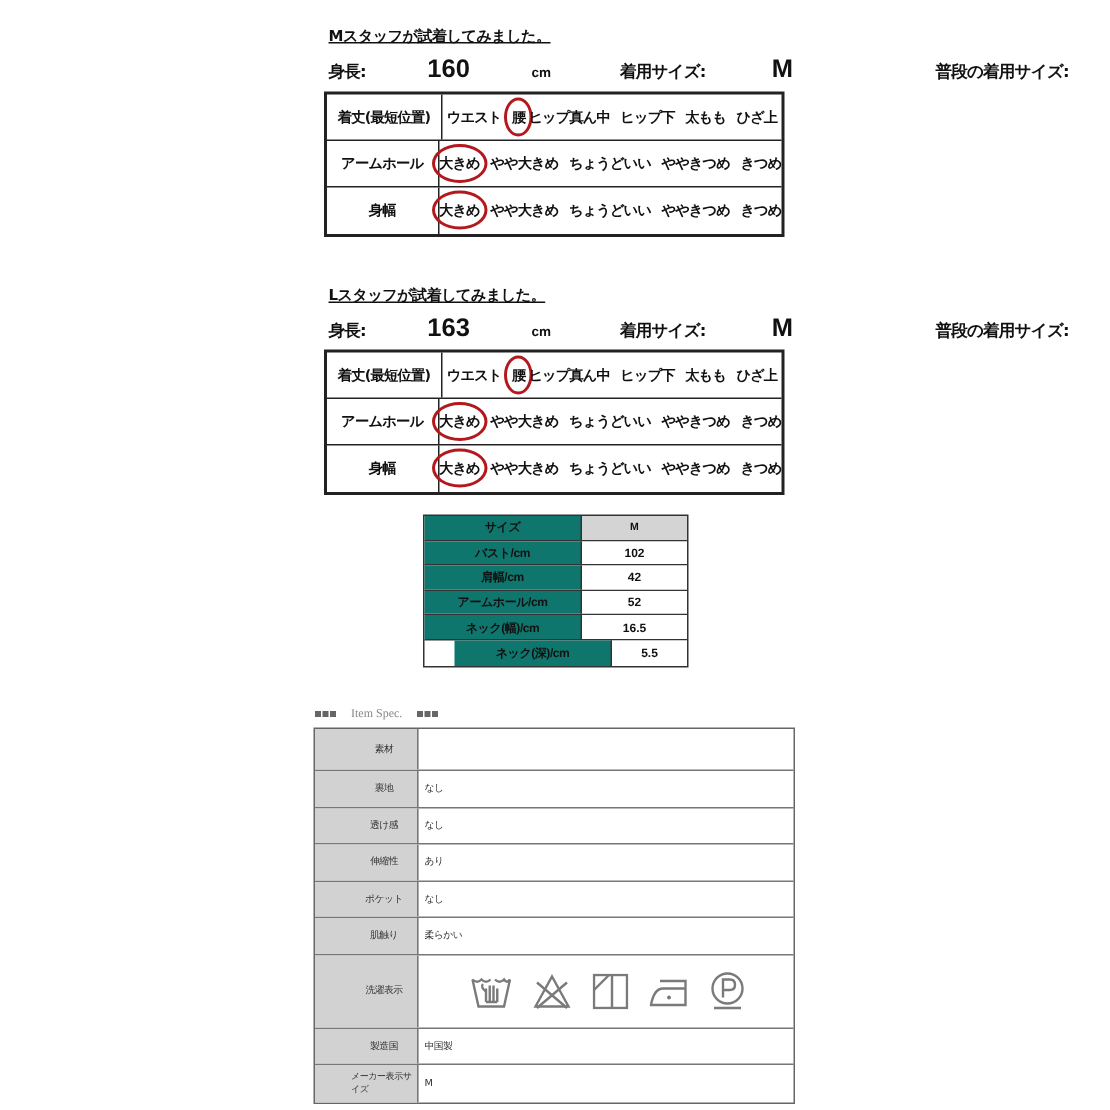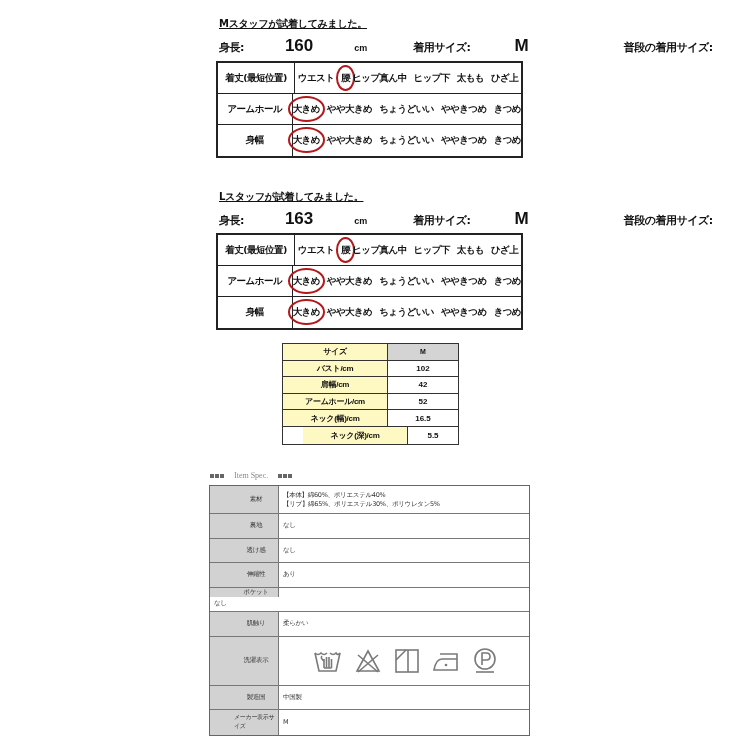--- a/index.html
+++ b/index.html
@@ -40,21 +40,21 @@
     border: 2px solid #b3191c; border-radius: 50%;
   }
 
   .size-table {
     position: absolute; left: 282px; top: 343px; width: 177px;
     border: 1.5px solid #333;
   }
   .size-row { display: flex; height: 16.6px; border-bottom: 1.2px solid #333; }
   .size-row:last-child { border-bottom: none; padding-left: 20px; }
   .size-label {
-    width: 105px; background: #fef9c3; border-right: 1.2px solid #333;
+    width: 105px; background: #0f766e; border-right: 1.2px solid #333;
     display: flex; align-items: center; justify-content: center;
     font-size: 8px; font-weight: bold; letter-spacing: -0.3px; font-family: "Liberation Sans", sans-serif;
   }
   .size-val {
     flex: 1; background: #fff; display: flex; align-items: center; justify-content: center;
     font-size: 8px; font-weight: bold; font-family: "Liberation Sans", sans-serif;
   }
   .size-row.header .size-val { background: #d4d4d4; font-size: 7px; }
 
   .spec-heading {
@@ -212,38 +212,34 @@
   <span class="dots">
       <span></span>
       <span></span>
       <span></span>
     </span>
 </div>
 
 <div class="spec-table">
   <div class="spec-row" style="height:28px;">
     <div class="spec-label">素材</div>
-    <div class="spec-val">
-      <span>【本体】綿60%、ポリエステル40%</span>
-      <span>【リブ】綿65%、ポリエステル30%、ポリウレタン5%</span>
-    </div>
   </div>
   <div class="spec-row" style="height:24.5px;">
     <div class="spec-label">裏地</div>
     <div class="spec-val">なし</div>
   </div>
   <div class="spec-row" style="height:24.5px;">
     <div class="spec-label">透け感</div>
     <div class="spec-val">なし</div>
   </div>
   <div class="spec-row" style="height:24.5px;justify-content:space-between;">
     <div class="spec-label">伸縮性</div>
     <div class="spec-val">あり</div>
   </div>
-  <div class="spec-row" style="height:24.5px;flex-direction:column;">
+  <div class="spec-row" style="height:24.5px;">
     <div class="spec-label">ポケット</div>
     <div class="spec-val">なし</div>
   </div>
   <div class="spec-row" style="height:24.5px;">
     <div class="spec-label">肌触り</div>
     <div class="spec-val">柔らかい</div>
   </div>
   <div class="spec-row" style="height:49px;">
     <div class="spec-label">洗濯表示</div>
     <div class="spec-val care-icons">

